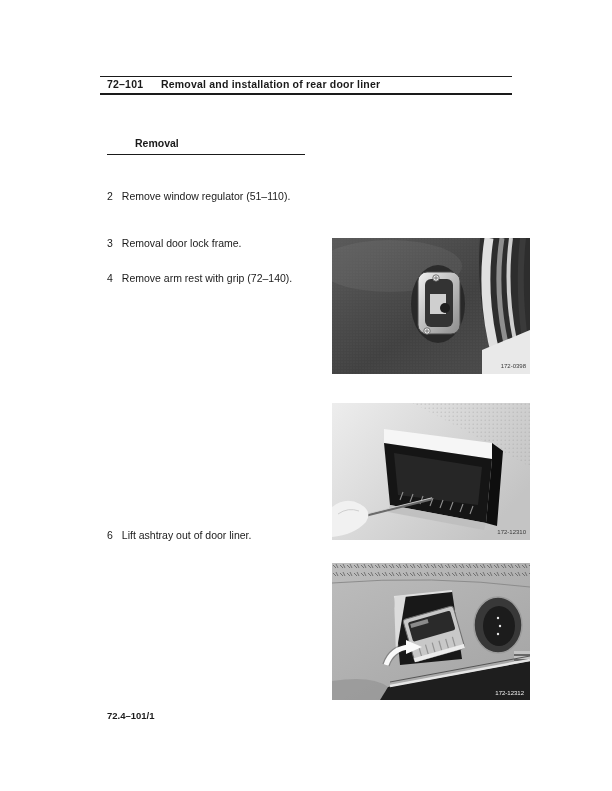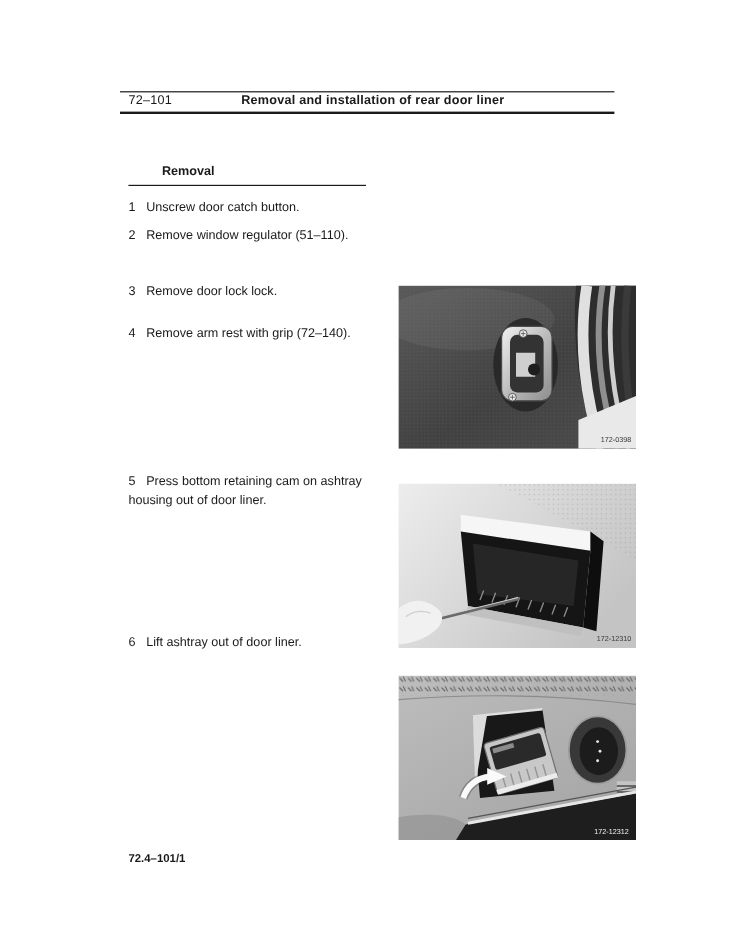--- a/index.html
+++ b/index.html
@@ -1,56 +1,50 @@
 <!DOCTYPE html>
 <html><head>
 <meta charset="utf-8">
 <style>
   html,body{margin:0;padding:0;background:#ffffff;}
   .page{
     position:relative;width:612px;height:791px;background:#ffffff;
     font-family:"Liberation Sans",sans-serif;color:#1a1a1a;overflow:hidden;
   }
   .rule{position:absolute;background:#1a1a1a;}
-  .hdr-code{position:absolute;left:107px;top:78px;font-size:10.5px;font-weight:normal;letter-spacing:.2px;}
-  .hdr-title{position:absolute;left:161px;top:78px;font-size:10.5px;font-weight:bold;letter-spacing:.2px;margin-left:40px;}
+  .hdr-code{position:absolute;left:107px;top:78px;font-size:10.5px;font-weight:bold;letter-spacing:.2px;}
+  .hdr-title{position:absolute;left:161px;top:78px;font-size:10.5px;font-weight:bold;letter-spacing:.2px;}
   .sec-title{position:absolute;left:107px;top:137px;font-size:10.5px;font-weight:bold;padding-left:28px;}
   .step{position:absolute;left:107px;width:232px;font-size:10.5px;line-height:1.5;margin:0;}
   .step .n{margin-right:9px;}
   .footer{position:absolute;left:107px;top:710px;font-size:9.5px;font-weight:bold;text-align:right;}
   .fig{position:absolute;left:332px;width:198px;}
   .fig svg{display:block;}
 </style>
 </head>
 <body>
 
 <div class="page">
 
   <div class="rule" style="left:100px;top:76px;width:412px;height:1px;"></div>
   <div class="hdr-code">72–101</div>
   <div class="hdr-title">Removal and installation of rear door liner</div>
   <div class="rule" style="left:100px;top:93px;width:412px;height:2px;"></div>
 
   <div class="sec-title">Removal</div>
   <div class="rule" style="left:107px;top:154px;width:198px;height:1px;"></div>
 
-  <p class="step" style="top:166px;">
-    <span class="n">1</span><span>Unscrew door catch button.</span>
-  </p>
   <p class="step" style="top:189px;">
     <span class="n">2</span><span>Remove window regulator (51–110).</span>
   </p>
   <p class="step" style="top:236px;">
-    <span class="n">3</span><span>Remove door lock lock.</span>
+    <span class="n">3</span><span>Removal door lock frame.</span>
   </p>
   <p class="step" style="top:259px;margin-top:12px;">
     <span class="n">4</span><span>Remove arm rest with grip (72–140).</span>
-  </p>
-  <p class="step" style="top:394px;width:228px;">
-    <span class="n">5</span><span>Press bottom retaining cam on ashtray housing out of door liner.</span>
   </p>
   <p class="step" style="top:528px;">
     <span class="n">6</span><span>Lift ashtray out of door liner.</span>
   </p>
 
   <div class="fig" style="top:238px;">
     <svg width="198" height="136" viewBox="0 0 198 136">
       <defs>
         <linearGradient id="f1bg" x1="0" y1="0" x2="1" y2="1">
           <stop offset="0" stop-color="#5a5a5a"></stop>

